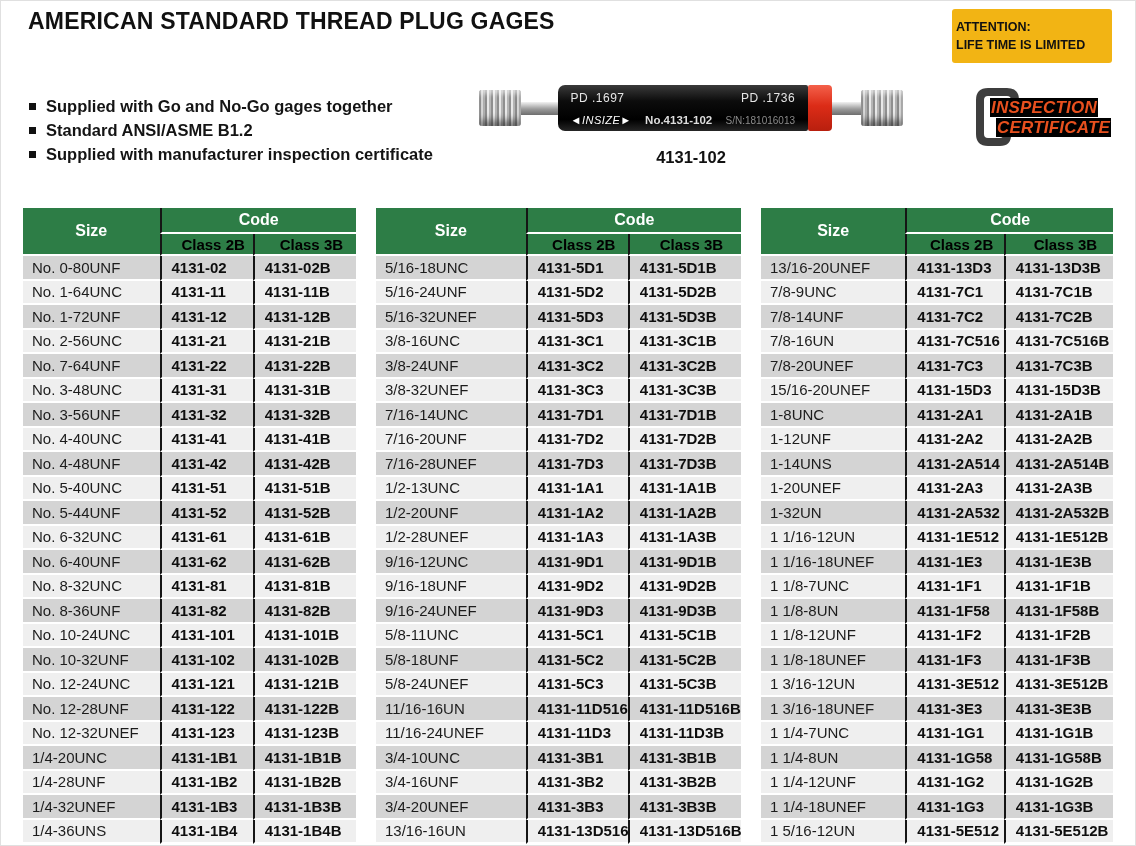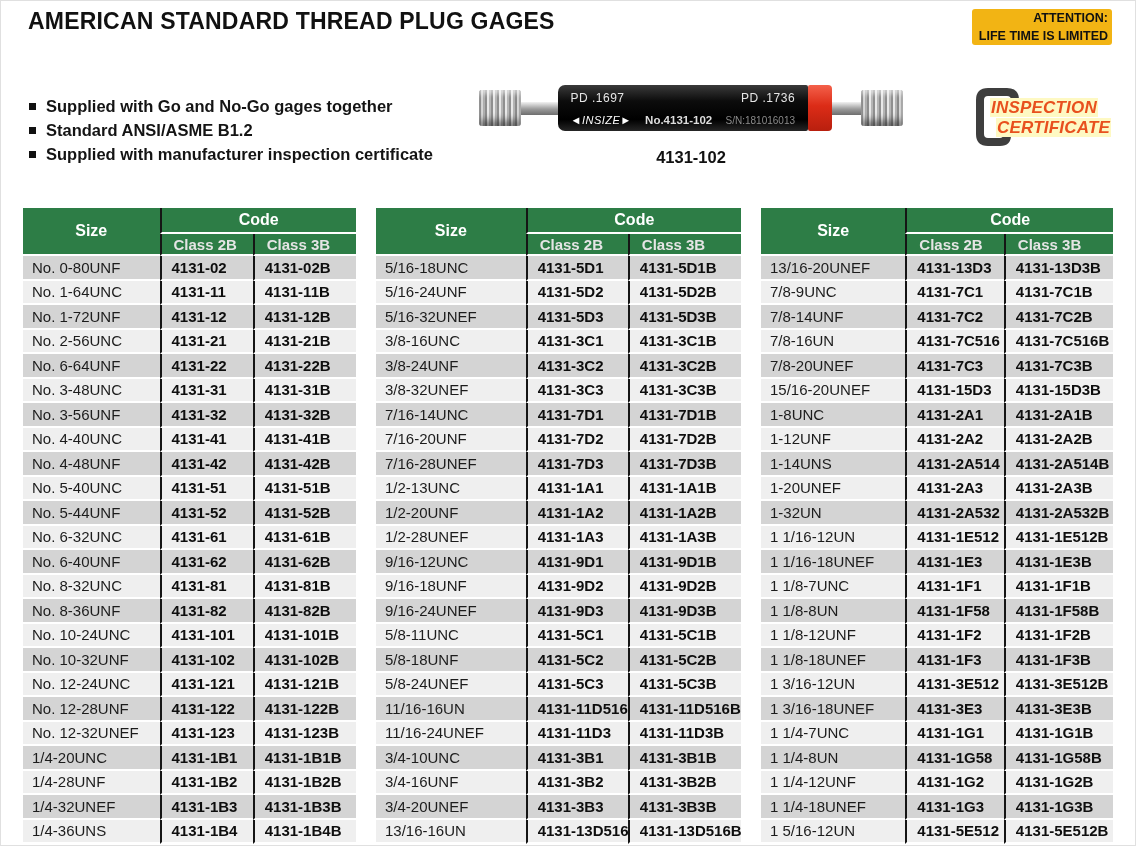--- a/index.html
+++ b/index.html
@@ -15,23 +15,23 @@
 
   
   .top { position: relative; height: 207px; border-radius: 14px; }
 
   .page-title {
     position: absolute; left: 27px; top: 7px;
     font-size: 23px; font-weight: bold; letter-spacing: 0.2px; color: #111;
   }
 
   .attention {
-    position: absolute; right: 23px; top: 8px; width: 140px;
+    position: absolute; right: 23px; top: 8px; width: 160px;
     background: #f2b414; border-radius: 3px;
-    text-align: right; padding: 0 4px;
+    text-align: left; padding: 9px 4px;
     font-size: 12.5px; font-weight: bold; color: #111; line-height: 1.45;
   }
 
   .bullets { position: absolute; left: 28px; top: 96px; list-style: none; }
   .bullets li { display: flex; align-items: center; font-size: 16.5px; color: #141414; margin-bottom: 5px; font-weight: bold; }
   .bullet-sq { display: inline-block; width: 7px; height: 7px; background: #111; margin-right: 10px; flex: 0 0 auto; }
 
   
   .gage-wrap { position: absolute; left: 478px; top: 76px; width: 424px; }
   .gage { display: flex; align-items: center; height: 62px; }
@@ -62,36 +62,36 @@
   .gage-caption { margin-top: 9px; width: 424px; text-align: center; font-size: 16.5px; font-weight: bold; color: #111; }
 
   
   .cert { position: absolute; left: 972px; top: 84px; width: 158px; height: 66px; }
   .cert svg { position: absolute; left: 0; top: 0; }
   .cert-text {
     position: absolute; left: 17px; top: 13px;
     font-style: italic; font-weight: bold; color: #e8501e;
     font-size: 17px; line-height: 1.18; letter-spacing: .2px; white-space: nowrap;
   }
-  .cert-text span { background: #fef9c3; padding: 0 1px; }
+  .cert-text span { background: #000000; padding: 0 1px; }
   .cert-text .l2 { margin-left: 6px; }
 
   
   .tables { display: flex; margin-left: 22px; }
   table.gage-table { border-collapse: separate; border-spacing: 0; table-layout: fixed; }
   table.t1 { width: 333px; margin-right: 20px; }
   table.t2 { width: 365px; margin-right: 20px; }
   table.t3 { width: 352px; }
 
   .gage-table th {
     background: #2d7d46; color: #fff; font-weight: bold; font-size: 16px;
     border-bottom: 2px solid #fff;
   }
   .gage-table thead tr.r1 th { height: 26px; }
-  .gage-table thead tr.r2 th { height: 22px; font-size: 15px; color: #e5e5e5; text-align: left; padding-left: 12px; }
+  .gage-table thead tr.r2 th { height: 22px; font-size: 15px; color: #000000; text-align: center; padding-left: 12px; }
   .gage-table th.h-code { border-left: 2px solid #151515; }
   .gage-table th.h-c2b { border-left: 2px solid #151515; }
   .gage-table th.h-c3b { border-left: 2px solid #151515; }
 
   .gage-table td {
     height: 24.5px; font-size: 15px; padding-left: 9px;
     border-bottom: 2px solid #fff; white-space: nowrap; overflow: hidden;
   }
   .gage-table td + td { border-left: 2px solid #151515; font-weight: bold; color: #0e0e0e; padding-left: 10px; }
   .gage-table td:first-child { color: #1c1c1c; }
@@ -192,21 +192,21 @@
           <td>No. 1-72UNF</td>
           <td>4131-12</td>
           <td>4131-12B</td>
         </tr>
         <tr>
           <td>No. 2-56UNC</td>
           <td>4131-21</td>
           <td>4131-21B</td>
         </tr>
         <tr>
-          <td>No. 6-64UNF</td>
+          <td>No. 7-64UNF</td>
           <td>4131-22</td>
           <td>4131-22B</td>
         </tr>
         <tr>
           <td>No. 3-48UNC</td>
           <td>4131-31</td>
           <td>4131-31B</td>
         </tr>
         <tr>
           <td>No. 3-56UNF</td>

